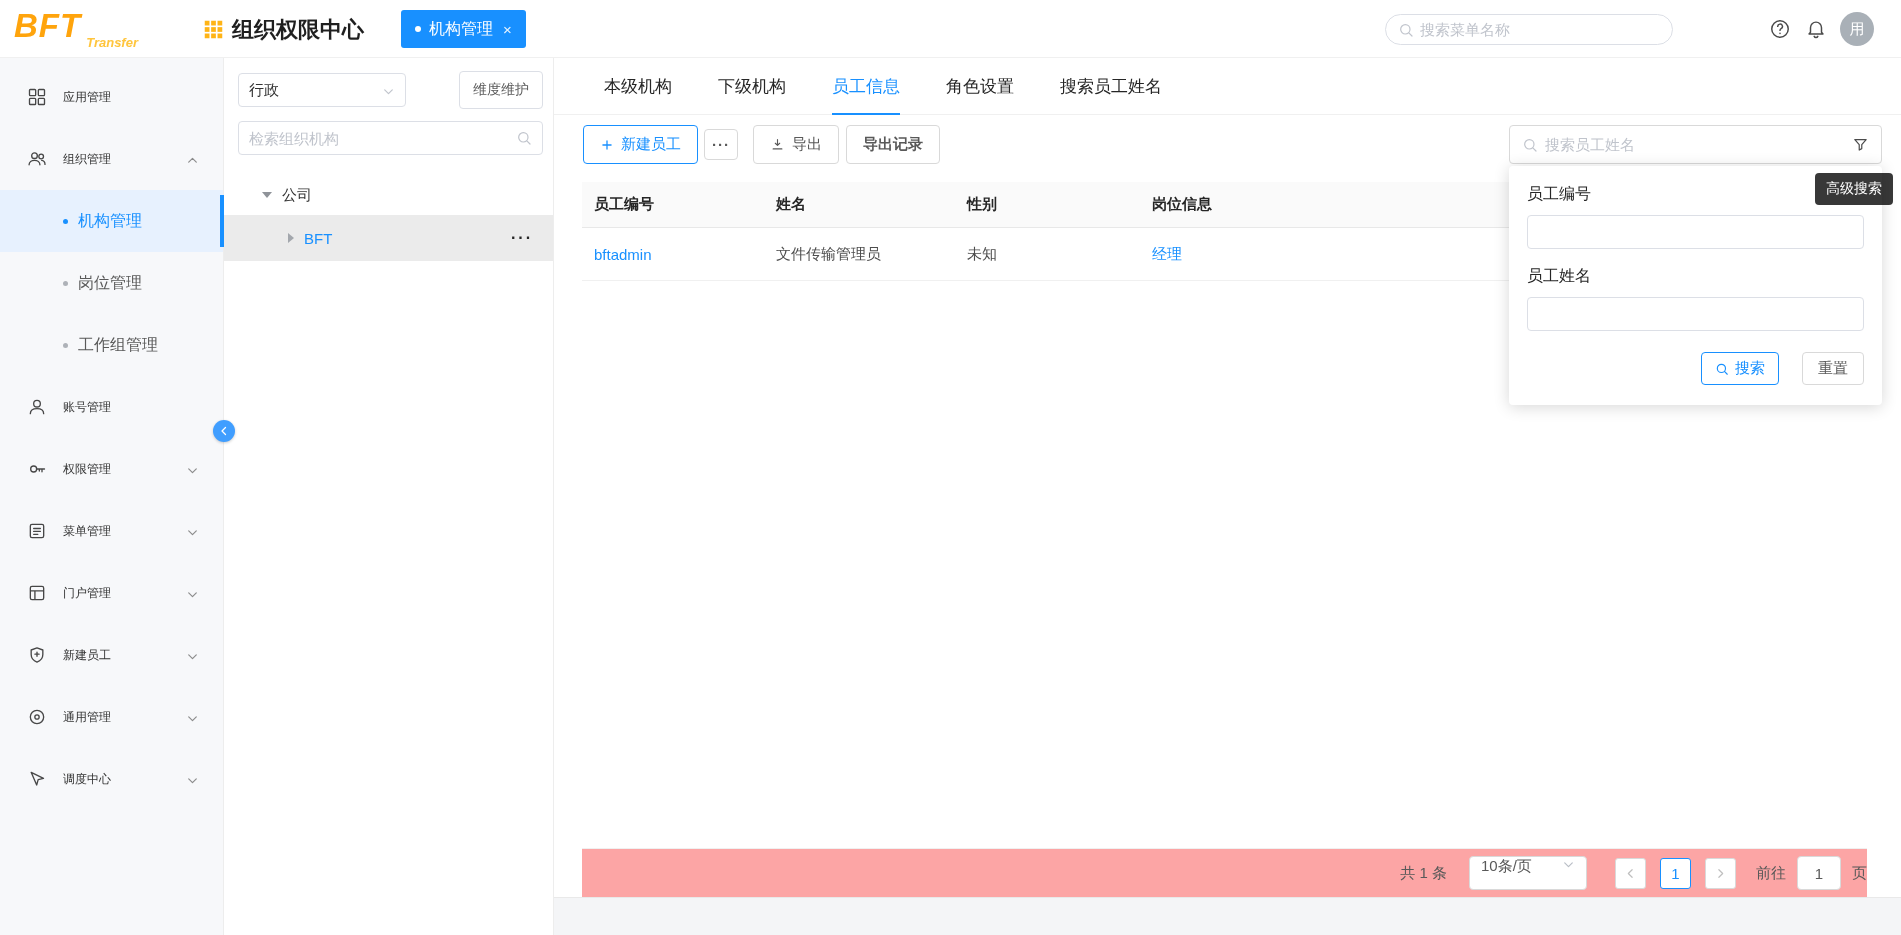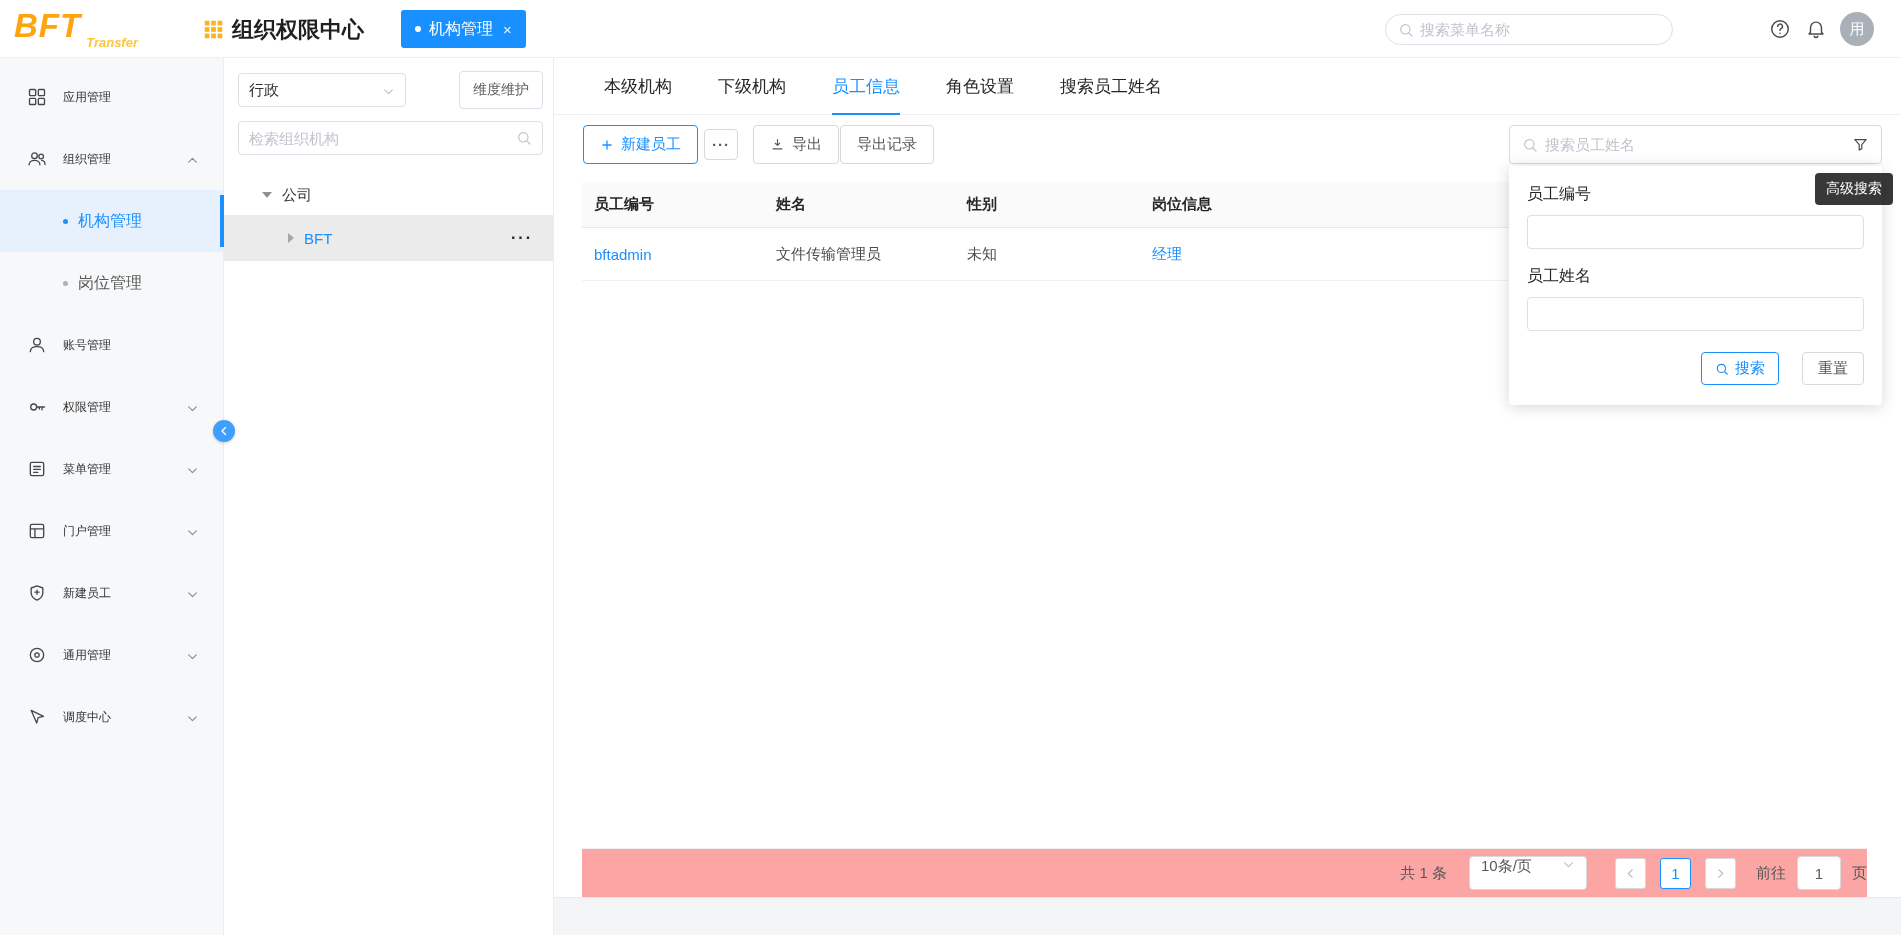--- a/index.html
+++ b/index.html
@@ -65,21 +65,21 @@
   .tab { margin-right:46px; font-size:17px; color:#262626; height:100%; display:flex; align-items:center; position:relative; cursor:pointer; }
   .tab.active { color:#1890ff; }
   .tab.active::after { content:""; position:absolute; left:0; right:0; bottom:-1px; height:2px; background:#1890ff; }
 
   .toolbar { position:relative; height:39px; margin-top:10px; padding-left:29px; display:flex; align-items:center; }
   .btn { height:39px; border:1px solid #d9d9d9; border-radius:4px; background:#fff; display:flex; align-items:center; padding:0 16px; font-size:15px; color:#595959; cursor:pointer; font-family:inherit; }
   .btn svg { margin-right:7px; }
   .btn-outline-primary { border-color:#1890ff; color:#1890ff; }
   .btn-more { width:34px; height:31px; padding:0; justify-content:center; font-weight:700; letter-spacing:1px; margin-left:6px; }
   .btn-export { margin-left:15px; }
-  .btn-export-records { margin-left:1px; }
+  .btn-export-records { margin-left:7px;font-weight:bold; }
   .emp-search { position:absolute; right:19px; top:0; width:373px; height:39px; border:1px solid #d9d9d9; border-radius:4px; display:flex; align-items:center; padding:0 12px; background:#fff; }
   .emp-search input { border:0; outline:0; flex:1; margin-left:7px; font-size:15px; color:#595959; font-family:inherit; }
   .emp-search input::placeholder { color:#c0c4cc; }
   .emp-search .mag { color:#c0c4cc; flex:none; }
   .funnel { color:#4a4a4a; flex:none; cursor:pointer; }
 
   .table { margin:18px 19px 0 28px; }
   .thead { display:flex; height:46px; background:#fafafa; border-bottom:1px solid #e8e8e8; align-items:center; }
   .th { font-size:15px; color:#262626; font-weight:700; padding-left:12px; position:relative; }
   .th:not(:last-child)::after { content:""; position:absolute; right:0; top:13px; bottom:13px; width:1px; background:#e4e4e4; }
@@ -192,20 +192,24 @@
 
     <div class="side-sub active">
       <span class="sub-dot"></span>
       <span class="sub-label">机构管理</span>
       <span class="active-bar"></span>
     </div>
     <div class="side-sub">
       <span class="sub-dot"></span>
       <span class="sub-label">岗位管理</span>
     </div>
+    <div class="side-sub">
+      <span class="sub-dot"></span>
+      <span class="sub-label">工作组管理</span>
+    </div>
 
     <div class="side-item">
       <span class="side-icon"><svg viewBox="0 0 24 24" width="20" height="20" fill="none" stroke="currentColor" stroke-width="1.6" stroke-linecap="round">
             <circle cx="12" cy="8" r="4"></circle>
             <path d="M4 20c0-4 3.6-6 8-6s8 2 8 6"></path>
           </svg></span>
       <span class="side-label">账号管理</span>
     </div>
 
     <div class="side-item">

